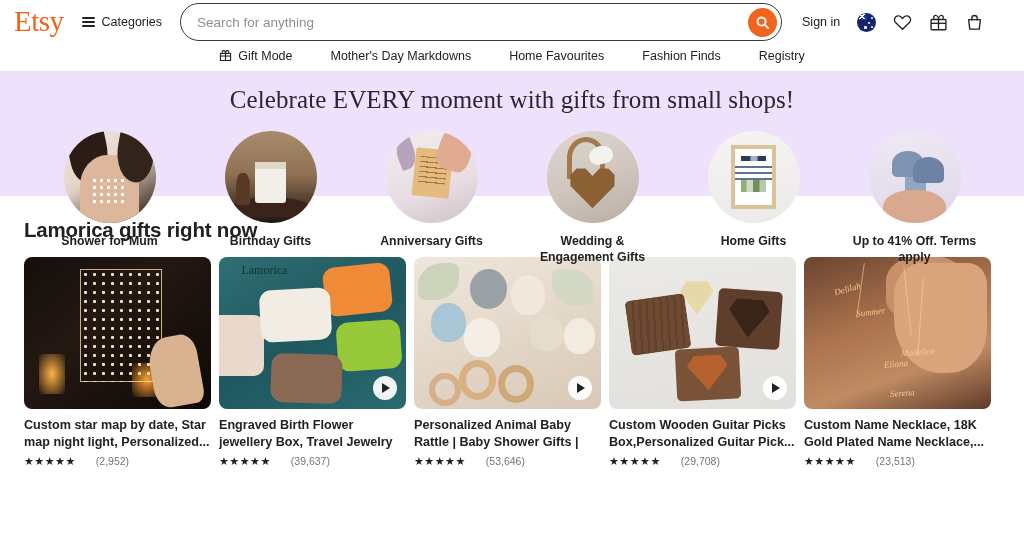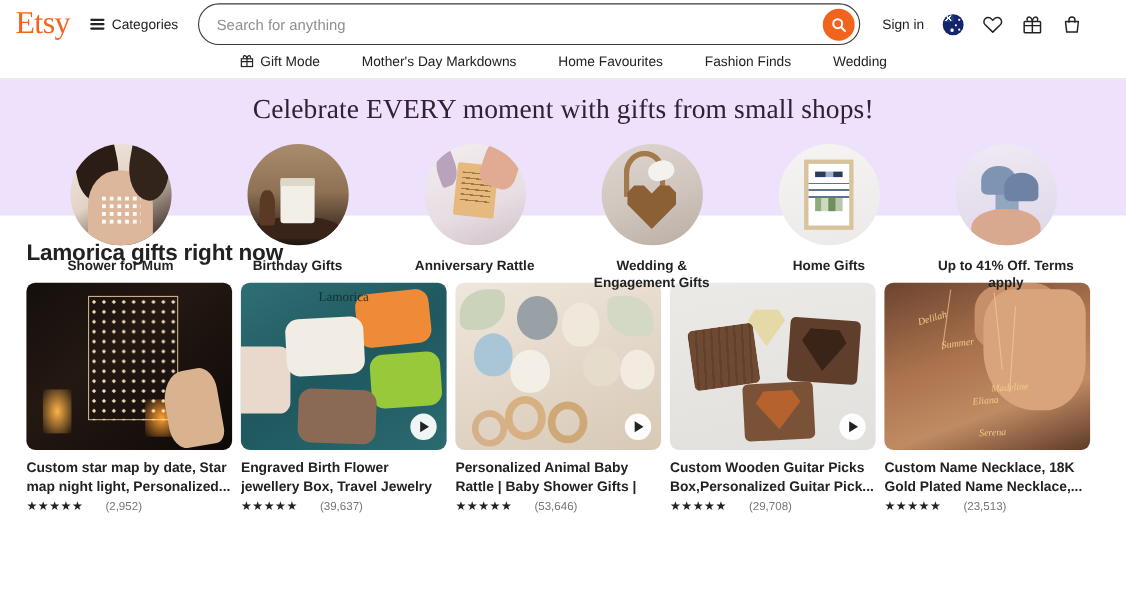--- a/index.html
+++ b/index.html
@@ -268,21 +268,21 @@
   .p1 .glow{position:absolute;left:8%;bottom:10%;width:14%;height:26%;background:radial-gradient(#ffb347,rgba(255,140,40,0));}
   .p1 .glow2{position:absolute;left:58%;bottom:8%;width:16%;height:22%;background:radial-gradient(#ff9f2e,rgba(255,140,40,0));}
   .p1 .hand{position:absolute;right:6%;bottom:2%;width:26%;height:46%;background:#d9b390;border-radius:42% 30% 18% 30%;transform:rotate(-10deg);}
 
   .p2 { background: linear-gradient(150deg,#2f6f74 0%,#1f585f 50%,#2a6b70 100%); }
   .p2 .b-or{position:absolute;right:8%;top:5%;width:36%;height:32%;background:#ef8b36;border-radius:12px;transform:rotate(-6deg);}
   .p2 .b-wh{position:absolute;left:22%;top:21%;width:38%;height:34%;background:#f1ece4;border-radius:12px;transform:rotate(-3deg);}
   .p2 .b-gr{position:absolute;right:3%;top:42%;width:34%;height:32%;background:#97c93b;border-radius:12px;transform:rotate(-4deg);}
   .p2 .b-br{position:absolute;left:28%;bottom:4%;width:38%;height:32%;background:#8a6a55;border-radius:12px;transform:rotate(2deg);}
   .p2 .b-op{position:absolute;left:-6%;top:38%;width:30%;height:40%;background:#e9d9cd;border-radius:10px;}
-  .p2 .brand{position:absolute;left:12%;top:4%;font-size:12px;color:#0e2a2d;font-family:"Liberation Serif",serif;opacity:.85;margin-left:48px;}
+  .p2 .brand{position:absolute;left:12%;top:4%;font-size:12px;color:#0e2a2d;font-family:"Liberation Serif",serif;opacity:.85;}
 
   .p3 { background: linear-gradient(160deg,#efe7dc 0%,#e2d6c7 55%,#d8c9b6 100%); }
   .p3 .koala{position:absolute;left:30%;top:8%;width:20%;height:26%;background:#9aa1a6;border-radius:50%;}
   .p3 .bun1{position:absolute;left:9%;top:30%;width:19%;height:26%;background:#a8c6d6;border-radius:50% 50% 45% 45%;}
   .p3 .bun2{position:absolute;left:27%;top:40%;width:19%;height:26%;background:#f4efe6;border-radius:50% 50% 45% 45%;}
   .p3 .bun3{position:absolute;left:52%;top:12%;width:18%;height:26%;background:#f0e8da;border-radius:50% 50% 45% 45%;}
   .p3 .bun4{position:absolute;left:62%;top:38%;width:18%;height:24%;background:#e6dccb;border-radius:50% 50% 45% 45%;}
   .p3 .bun5{position:absolute;left:80%;top:40%;width:17%;height:24%;background:#f2ebdf;border-radius:50% 50% 45% 45%;}
   .p3 .ring1{position:absolute;left:24%;bottom:6%;width:20%;height:26%;border:7px solid #d8b183;border-radius:50%;}
   .p3 .ring2{position:absolute;left:45%;bottom:4%;width:19%;height:25%;border:7px solid #cfa877;border-radius:50%;}
@@ -376,21 +376,21 @@
   <div class="subnav-item">
     <span>Mother's Day Markdowns</span>
   </div>
   <div class="subnav-item">
     <span>Home Favourites</span>
   </div>
   <div class="subnav-item">
     <span>Fashion Finds</span>
   </div>
   <div class="subnav-item">
-    <span>Wedding</span>
+    <span>Registry</span>
   </div>
 </div>
 
 <div class="banner">
   <h1>Celebrate EVERY moment with gifts from small shops!</h1>
 
   <div class="cats">
 
     <div class="cat">
       <div class="cat-circle c1">
@@ -408,21 +408,21 @@
       </div>
       <div class="cat-label">Birthday Gifts</div>
     </div>
 
     <div class="cat">
       <div class="cat-circle c3">
         <span class="leaf"></span>
           <span class="card"></span>
           <span class="hand"></span>
       </div>
-      <div class="cat-label">Anniversary Rattle</div>
+      <div class="cat-label">Anniversary Gifts</div>
     </div>
 
     <div class="cat">
       <div class="cat-circle c4">
         <span class="strap"></span>
           <span class="heart"></span>
           <span class="bow"></span>
       </div>
       <div class="cat-label">Wedding &amp; Engagement Gifts</div>
     </div>

